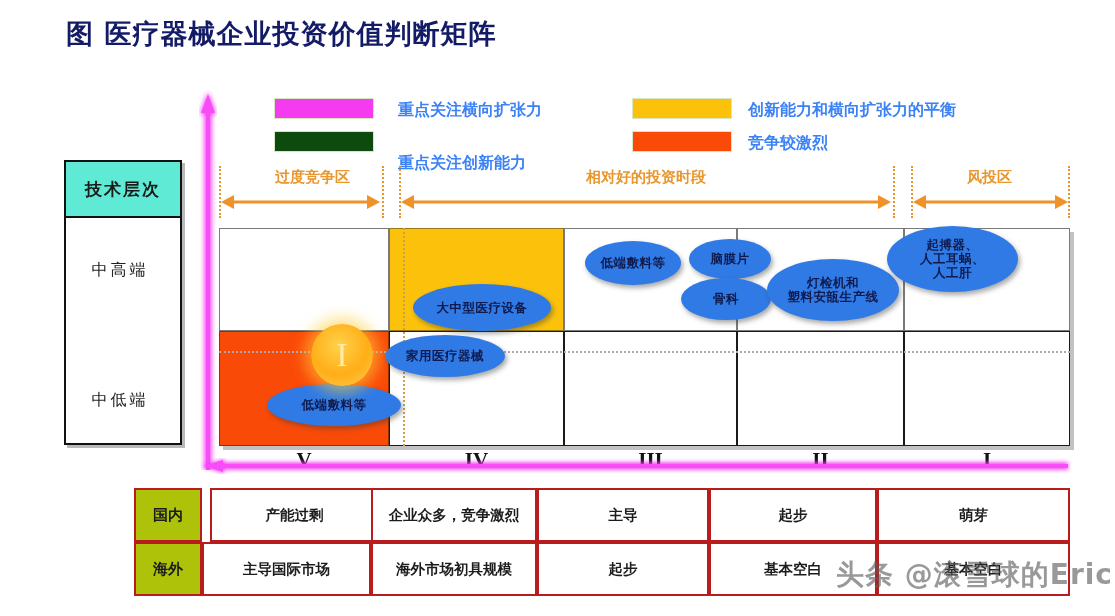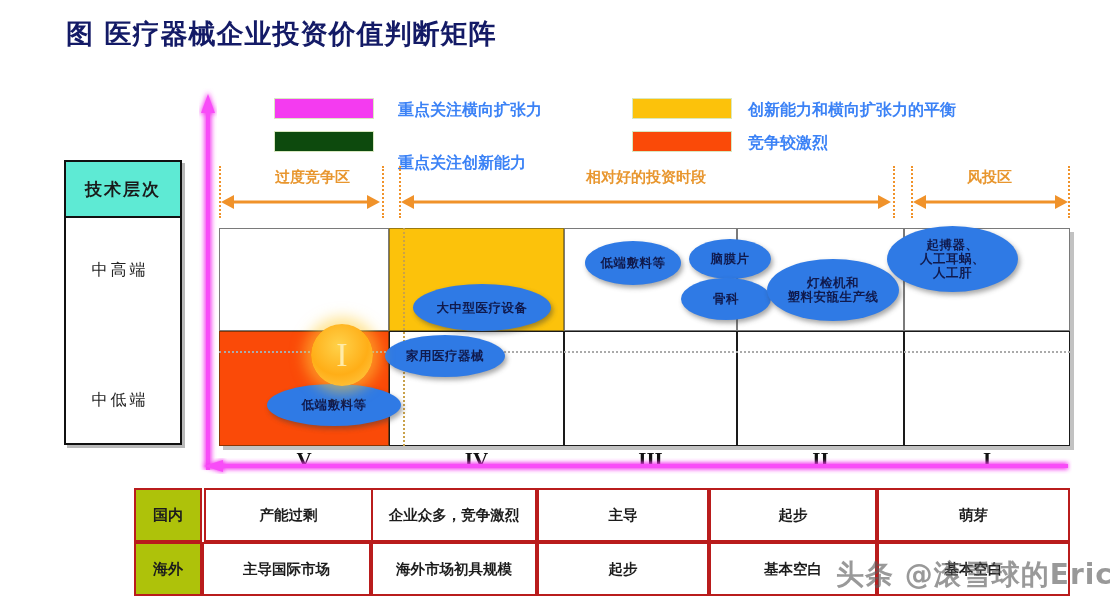--- a/index.html
+++ b/index.html
@@ -269,21 +269,21 @@
       <path d="M20 8 L868 8" stroke="#f84cf8" stroke-width="4" fill="none"></path>
       <path d="M4 8 L23 2 L23 14 Z" fill="#f84cf8"></path>
     </svg>
   </div>
 
   <div class="btable">
 
     <div class="bc bc-olive" style="left:70px;top:0px;width:68px;height:54px;">国内</div>
     <div class="bc bc-olive" style="left:70px;top:54px;width:68px;height:54px;">海外</div>
 
-    <div class="bc bc-wrap" style="left:140px;top:0px;width:169px;height:54px;">产能过剩</div>
+    <div class="bc bc-wrap" style="left:146px;top:0px;width:169px;height:54px;">产能过剩</div>
     <div class="bc bc-wrap" style="left:138px;top:54px;width:169px;height:54px;">主导国际市场</div>
 
     <div class="bc bc-wrap" style="left:307px;top:54px;width:166px;height:54px;">海外市场初具规模</div>
     <div class="bc bc-wrap" style="left:307px;top:0px;width:166px;height:54px;">企业众多，竞争激烈</div>
 
     <div class="bc bc-wrap" style="left:473px;top:0px;width:172px;height:54px;">主导</div>
     <div class="bc bc-wrap" style="left:473px;top:54px;width:172px;height:54px;">起步</div>
 
     <div class="bc bc-wrap" style="left:645px;top:0px;width:168px;height:54px;">起步</div>
     <div class="bc bc-wrap" style="left:645px;top:54px;width:168px;height:54px;">基本空白</div>

